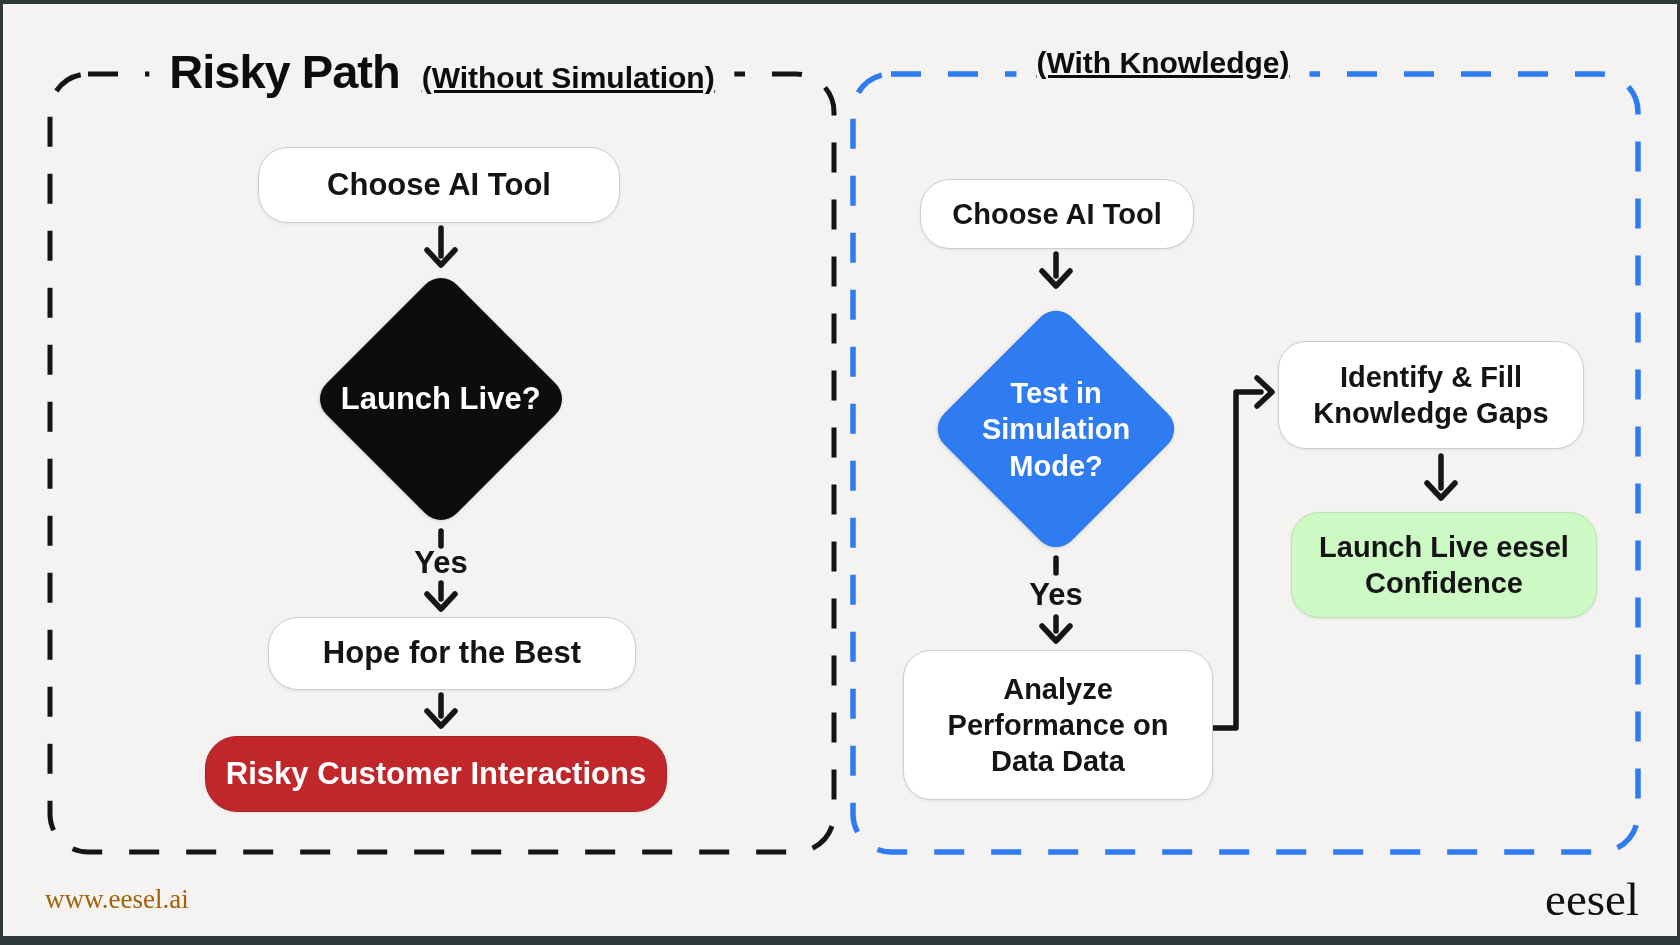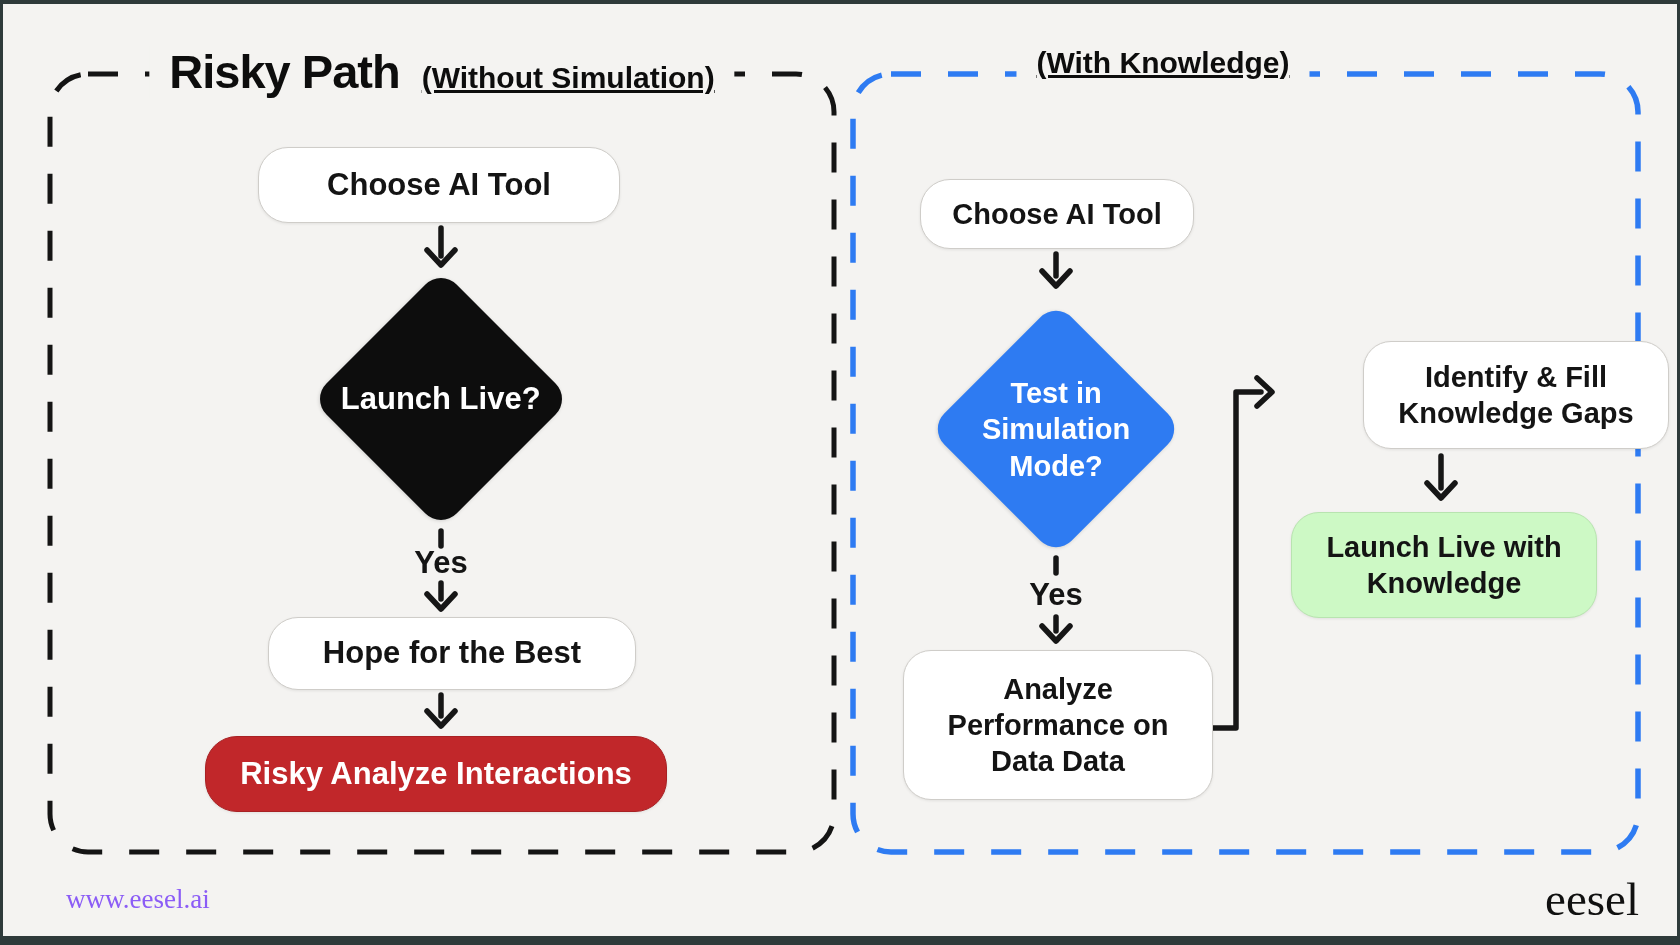--- a/index.html
+++ b/index.html
@@ -38,21 +38,21 @@
   .d-blue{background:#2e7bf2;}
   .diamond .dtext{
     transform:rotate(-45deg);color:#ffffff;font-weight:700;text-align:center;line-height:1.25;
   }
   .d-black .dtext{font-size:31px;width:210px;white-space:nowrap;}
   .d-blue .dtext{font-size:29px;width:175px;}
   .yes{
     position:absolute;transform:translateX(-50%);
     font-size:31px;font-weight:700;color:#141414;
   }
-  .footer-url{position:absolute;left:63px;top:880px;font-family:"Liberation Serif","DejaVu Serif",serif;font-size:27px;color:#8b5cf6;}
+  .footer-url{position:absolute;left:42px;top:880px;font-family:"Liberation Serif","DejaVu Serif",serif;font-size:27px;color:#a16207;}
   .logo{position:absolute;right:38px;top:868px;font-family:"Liberation Serif","DejaVu Serif",serif;font-size:47px;color:#101010;}
 </style>
 </head>
 <body>
 
 <div class="page">
 
   <svg class="overlay" width="1680" height="945" viewBox="0 0 1680 945" fill="none">
 
     <rect x="47" y="70" width="784" height="778" rx="38" stroke="#141414" stroke-width="5" stroke-dasharray="30 27" fill="none"></rect>
@@ -86,41 +86,41 @@
     <span class="dtext">Launch Live?</span>
   </div>
 
   <div class="yes" style="left:438px;top:541px;">Yes</div>
 
   <div class="node pill" style="left:265px;top:613px;width:366px;height:71px;">
     <span>Hope for the Best</span>
   </div>
 
   <div class="node outcome" style="left:202px;top:732px;width:460px;height:74px;">
-    <span>Risky Analyze Interactions</span>
+    <span>Risky Customer Interactions</span>
   </div>
 
   <div class="node pill sm" style="left:917px;top:175px;width:272px;height:68px;">
     <span>Choose AI Tool</span>
   </div>
 
   <div class="diamond d-blue" style="left:963px;top:335px;width:180px;height:180px;">
     <span class="dtext">Test in Simulation Mode?</span>
   </div>
 
   <div class="yes" style="left:1053px;top:573px;">Yes</div>
 
   <div class="node multi sm" style="left:900px;top:646px;width:308px;height:148px;">
     <span style="width:245px;">Analyze Performance on Data Data</span>
   </div>
 
-  <div class="node multi sm" style="left:1360px;top:337px;width:304px;height:106px;">
+  <div class="node multi sm" style="left:1275px;top:337px;width:304px;height:106px;">
     <span style="width:250px;">Identify &amp; Fill Knowledge Gaps</span>
   </div>
 
   <div class="node launch sm" style="left:1288px;top:508px;width:304px;height:104px;">
-    <span style="width:260px;">Launch Live with Knowledge</span>
+    <span style="width:260px;">Launch Live eesel Confidence</span>
   </div>
 
   <div class="footer-url">www.eesel.ai</div>
   <div class="logo">eesel</div>
 
 </div>
 
 </body></html>

